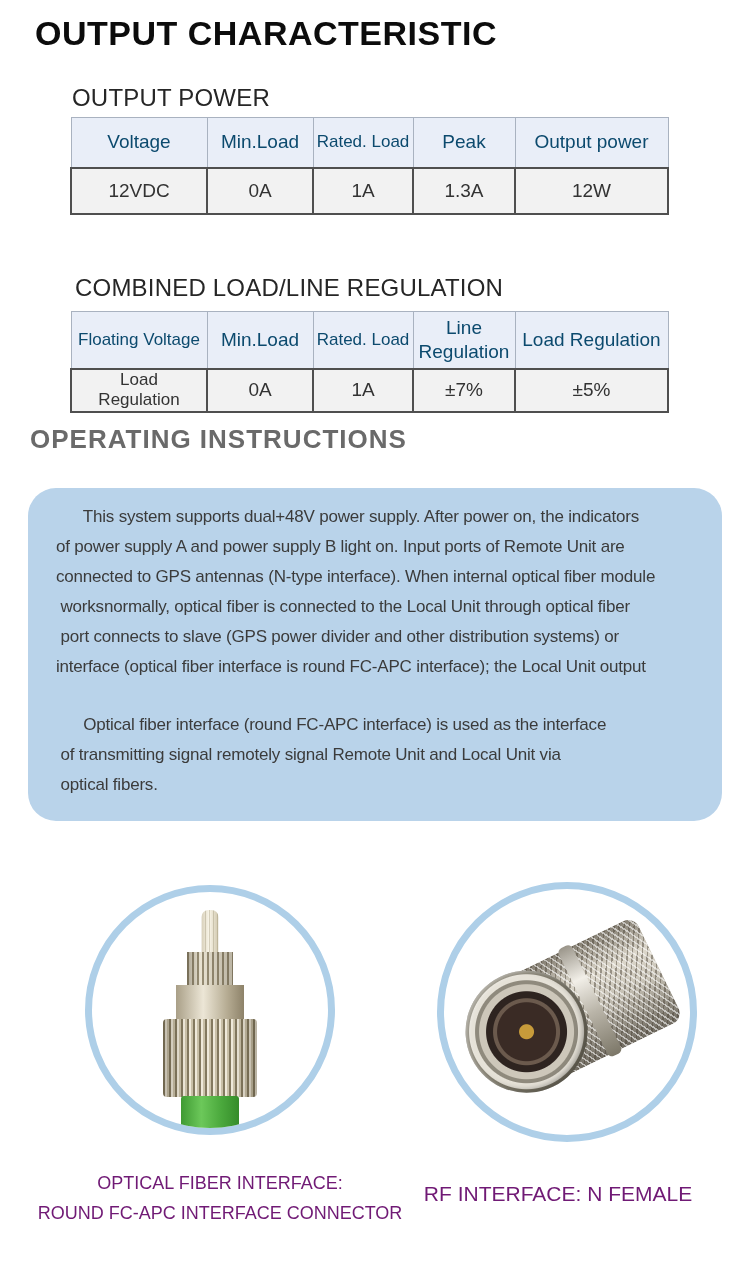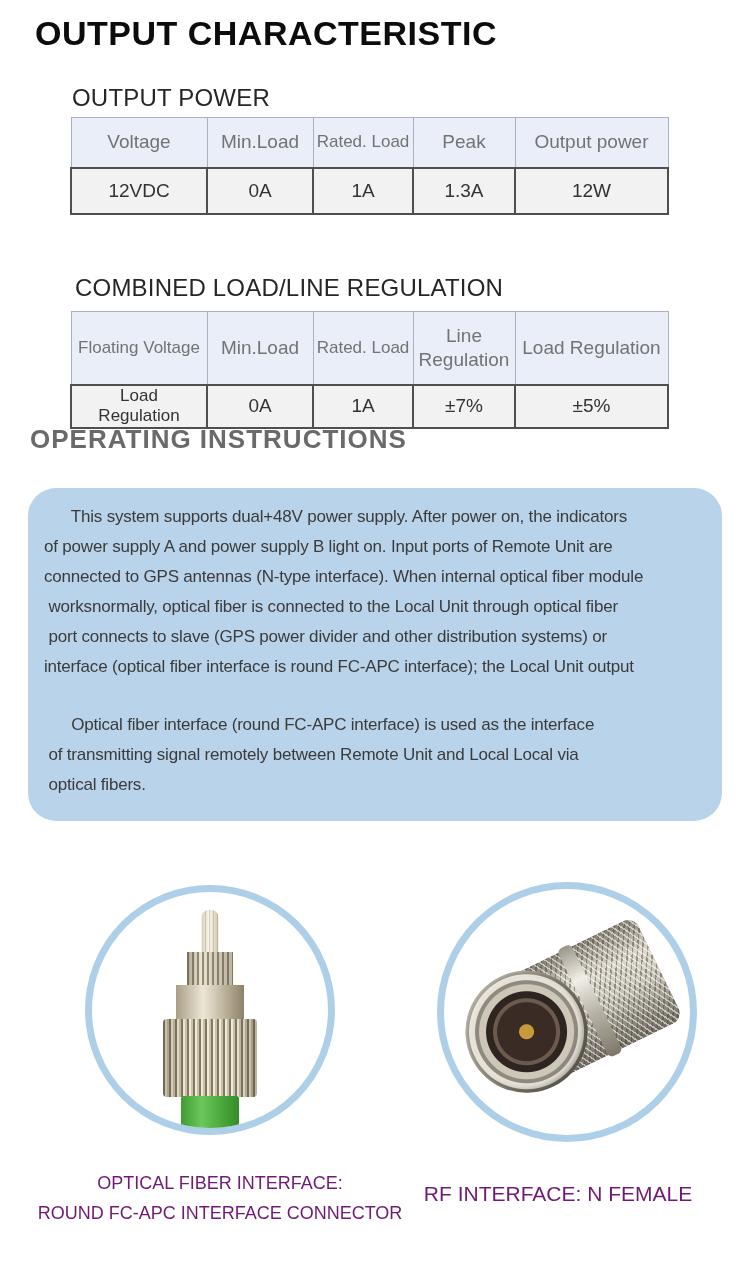--- a/index.html
+++ b/index.html
@@ -31,39 +31,39 @@
 
   
   table.spec-table {
     position:absolute; left:70px;
     width:597px; border-collapse:collapse; table-layout:fixed;
   }
   #table-output-power { top:117px; }
   #table-regulation   { top:311px; }
   .spec-table th {
     background:#e9eef8; border:1px solid #a9b2c0;
-    font-weight:normal; font-size:19px; color:#737373;
-    text-align:center; padding:12px 2px;
+    font-weight:normal; font-size:19px; color:#0c4a6e;
+    text-align:center; padding:4px 2px;
   }
   .spec-table td {
     background:#f2f2f2; border:2px solid #4f4f4f;
     font-size:19px; color:#333333; text-align:center; padding:0 8px;
   }
   #table-output-power th { height:50px; }
   #table-output-power td { height:46px; }
   #table-regulation th { height:55px; line-height:1.25; }
   #table-regulation td { height:43px; }
   .spec-table .sm { font-size:17px; }
 
   
   .instructions-panel {
     position:absolute; left:28px; top:488px;
     width:694px; height:333px;
     background:#b9d3ea; border-radius:28px;
-    padding:14px 0 0 16px;
+    padding:14px 0 0 28px;
     overflow:hidden;
   }
   .instructions-panel .para { margin:0; }
   .instructions-panel .para + .para { margin-top:28px; }
   .instructions-panel .line {
     white-space:pre;
     font-size:17px; letter-spacing:-0.2px;
     line-height:30px; color:#3b3b3b;
   }
 
@@ -219,21 +219,21 @@
   <div class="para">
     <div class="line">      This system supports dual+48V power supply. After power on, the indicators</div>
     <div class="line">of power supply A and power supply B light on. Input ports of Remote Unit are</div>
     <div class="line">connected to GPS antennas (N-type interface). When internal optical fiber module</div>
     <div class="line"> worksnormally, optical fiber is connected to the Local Unit through optical fiber</div>
     <div class="line"> port connects to slave (GPS power divider and other distribution systems) or</div>
     <div class="line">interface (optical fiber interface is round FC-APC interface); the Local Unit output</div>
   </div>
   <div class="para">
     <div class="line">      Optical fiber interface (round FC-APC interface) is used as the interface</div>
-    <div class="line"> of transmitting signal remotely between Remote Unit and Local Local via</div>
+    <div class="line"> of transmitting signal remotely signal Remote Unit and Local Unit via</div>
     <div class="line"> optical fibers.</div>
   </div>
 </div>
 
 <div class="photo-circle" id="fc-photo">
   <div class="stage">
     <div class="fc-part fc-ferrule"></div>
     <div class="fc-part fc-collar"></div>
     <div class="fc-part fc-barrel"></div>
     <div class="fc-part fc-knurl"></div>

